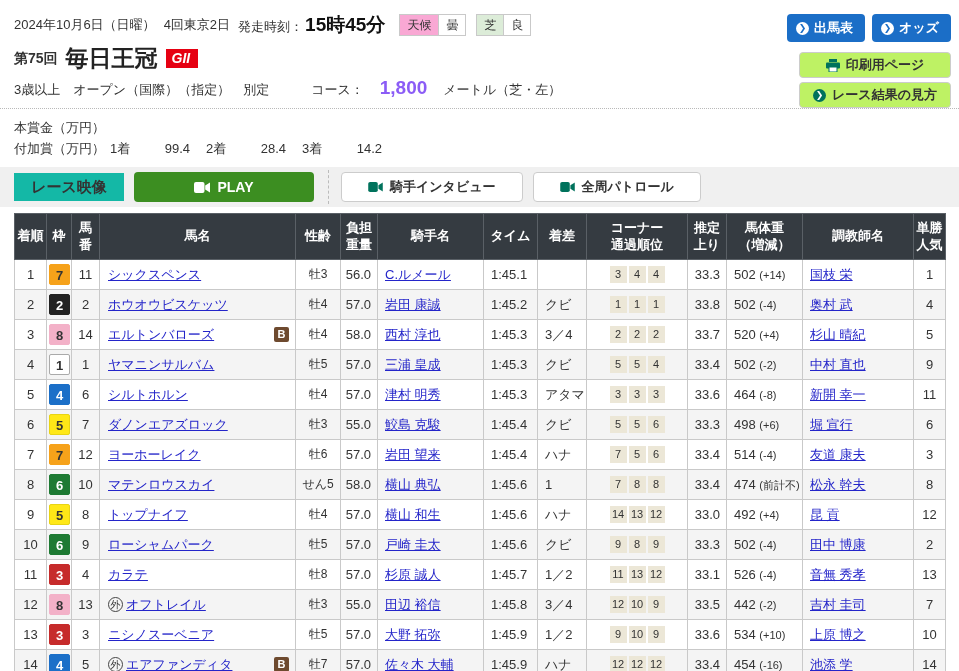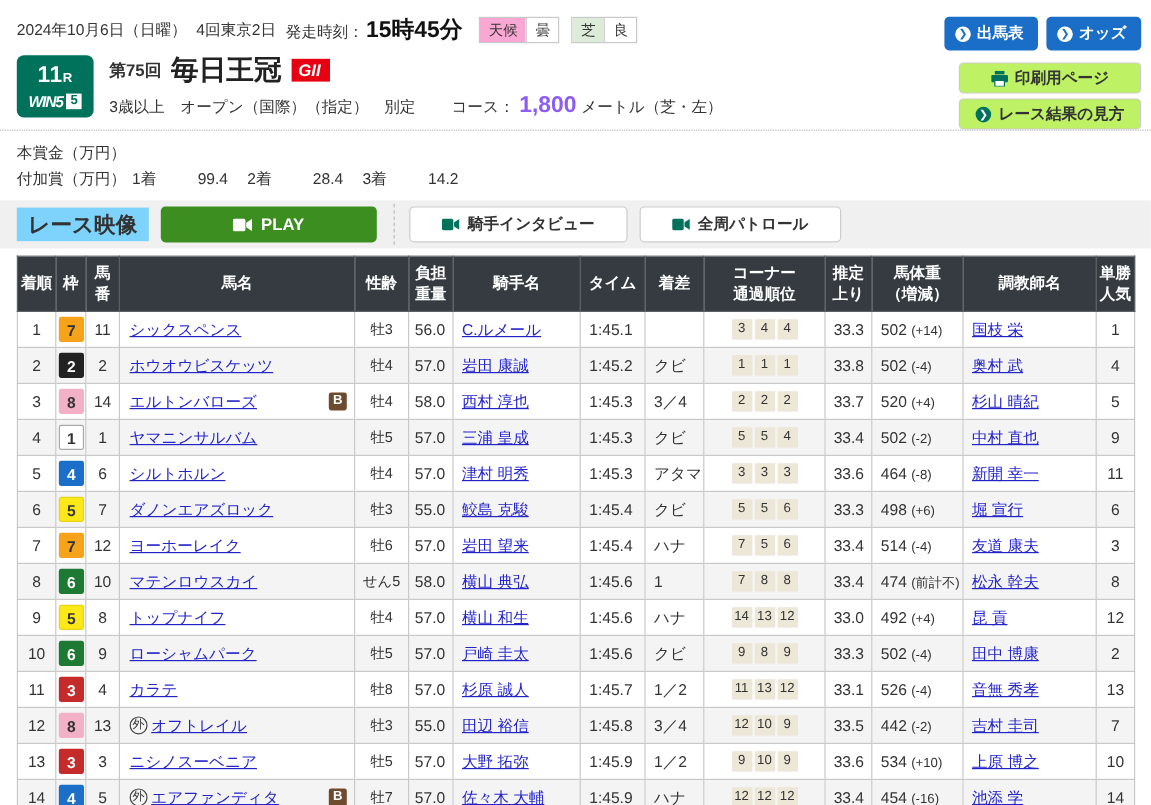--- a/index.html
+++ b/index.html
@@ -29,21 +29,21 @@
   .w5 { display:flex; align-items:center; gap:3px; margin-top:1px; }
   .w5logo { font-style:italic; font-weight:bold; font-size:13px; letter-spacing:-1px; }
   .w5box { width:13px; height:13px; background:#fff; color:#00725c; font-weight:bold; font-size:11px;
            line-height:13px; text-align:center; }
   .title-block { padding-top:1px; }
   .trow1 { display:flex; align-items:center; gap:8px; }
   .edition { font-size:14px; font-weight:bold; }
   .rname { font-size:23px; font-weight:bold; color:#222; line-height:1; }
   .grade { background:#e60012; color:#ffffff; font-weight:bold; font-style:italic; font-size:14px;
            padding:2px 8px 3px 6px; line-height:1; }
-  .trow2 { margin-top:7px; font-size:13px; display:flex; align-items:baseline; gap:4px; }
+  .trow2 { margin-top:7px; font-size:13px; display:flex; align-items:baseline; gap:16px; }
   .cond { margin-right:26px; }
   .dist { font-size:19px; font-weight:bold; color:#8b5cf6; }
 
   
   .topbtns { position:absolute; top:14px; right:8px; display:flex; gap:7px; z-index:5; }
   .btn-blue { background:#1b6ec7; color:#fff; font-weight:bold; font-size:13px; border-radius:4px;
               padding:5px 12px 5px 9px; display:inline-flex; align-items:center; gap:5px; cursor:pointer; }
   .circ-w { width:13px; height:13px; border-radius:50%; background:#fff; color:#1b6ec7;
             font-size:9px; line-height:13px; text-align:center; font-weight:bold; flex:0 0 auto; }
   .btn-white { position:absolute; right:8px; width:152px; height:26px; background:#bef264;
@@ -58,22 +58,22 @@
   
   .prize { padding:10px 14px 0; }
   .prize-row { display:flex; margin-bottom:3px; align-items:baseline; }
   .plabel { width:96px; flex:0 0 auto; }
   .pk { display:inline-block; width:30px; }
   .pv { display:inline-block; width:50px; text-align:right; margin-right:16px; }
 
   
   .mediabar { margin-top:9px; background:#f0f0f0; height:40px; display:flex; align-items:center;
               padding-left:14px; }
-  .media-label { background:#7dd3fc; width:110px; height:28px; line-height:28px; text-align:center;
-                 font-weight:bold; font-size:18px; flex:0 0 auto; }
+  .media-label { background:#14b8a6; width:110px; height:28px; line-height:28px; text-align:center;
+                 font-weight:bold; font-size:15px; flex:0 0 auto; }
   .btn-play { width:180px; height:30px; margin-left:10px; background:#3c8e21; border-radius:4px;
               color:#fff; font-weight:bold; font-size:14px; display:flex; align-items:center;
               justify-content:center; gap:7px; cursor:pointer; }
   .vsep { height:34px; border-left:1px dashed #bbb; margin:0 12px 0 14px; }
   .btn-media { height:30px; background:#fff; border:1px solid #ccc; border-radius:4px;
                display:flex; align-items:center; justify-content:center; gap:7px; font-size:13px;
                font-weight:bold; color:#333; padding:0 26px; margin-right:10px; cursor:pointer; }
   .cam { flex:0 0 auto; }
 
   
@@ -117,27 +117,20 @@
         <span class="v">曇</span>
       </span>
       <span class="badge-pair">
         <span class="k turf">芝</span>
         <span class="v">良</span>
       </span>
     </span>
   </div>
 
   <div class="race-line">
-    <div class="rbadge">
-      <div class="rn"><span>11</span><span class="rsuf">R</span></div>
-      <div class="w5">
-        <span class="w5logo">WIN5</span>
-        <span class="w5box">5</span>
-      </div>
-    </div>
     <div class="title-block">
       <div class="trow1">
         <span class="edition">第75回</span>
         <span class="rname">毎日王冠</span>
         <span class="grade">GII</span>
       </div>
       <div class="trow2">
         <span class="cond">3歳以上　オープン（国際）（指定）　別定</span>
         <span>コース：</span>
         <span class="dist">1,800</span>

